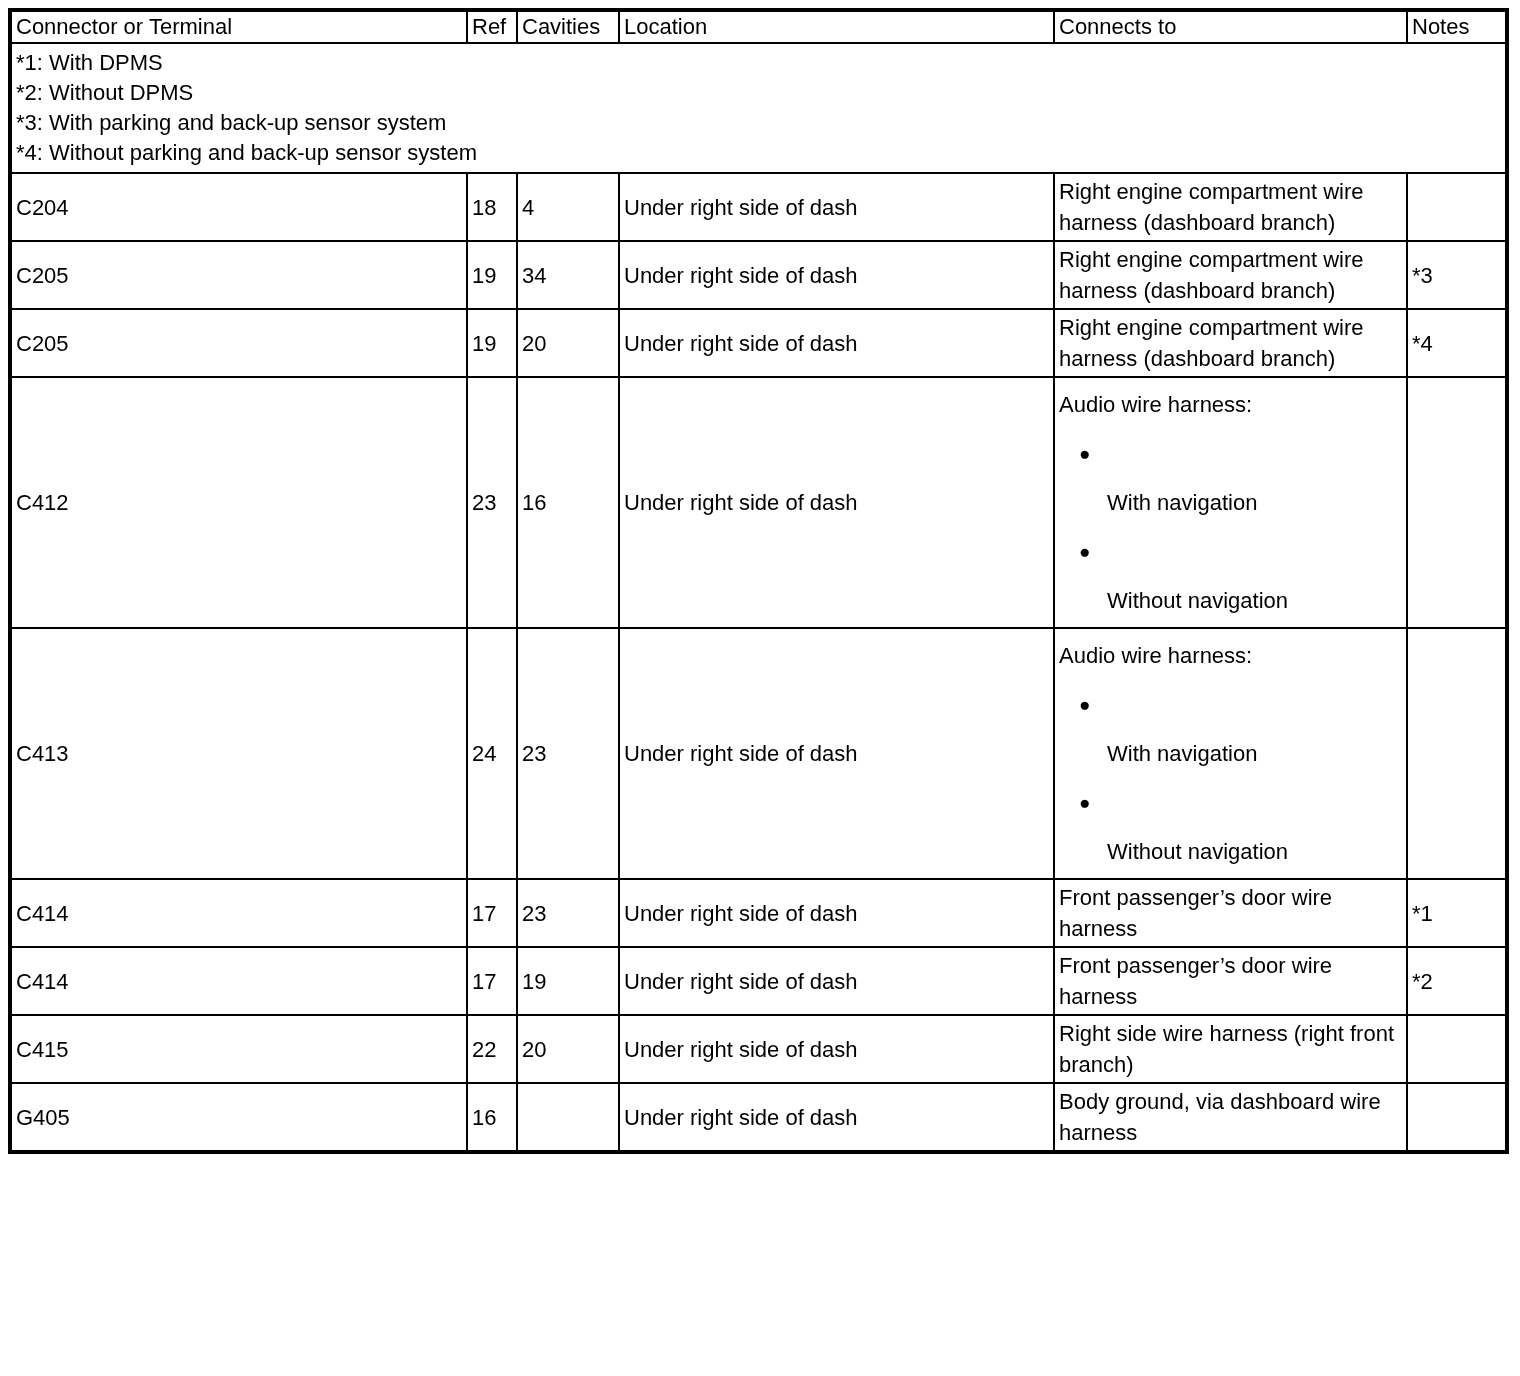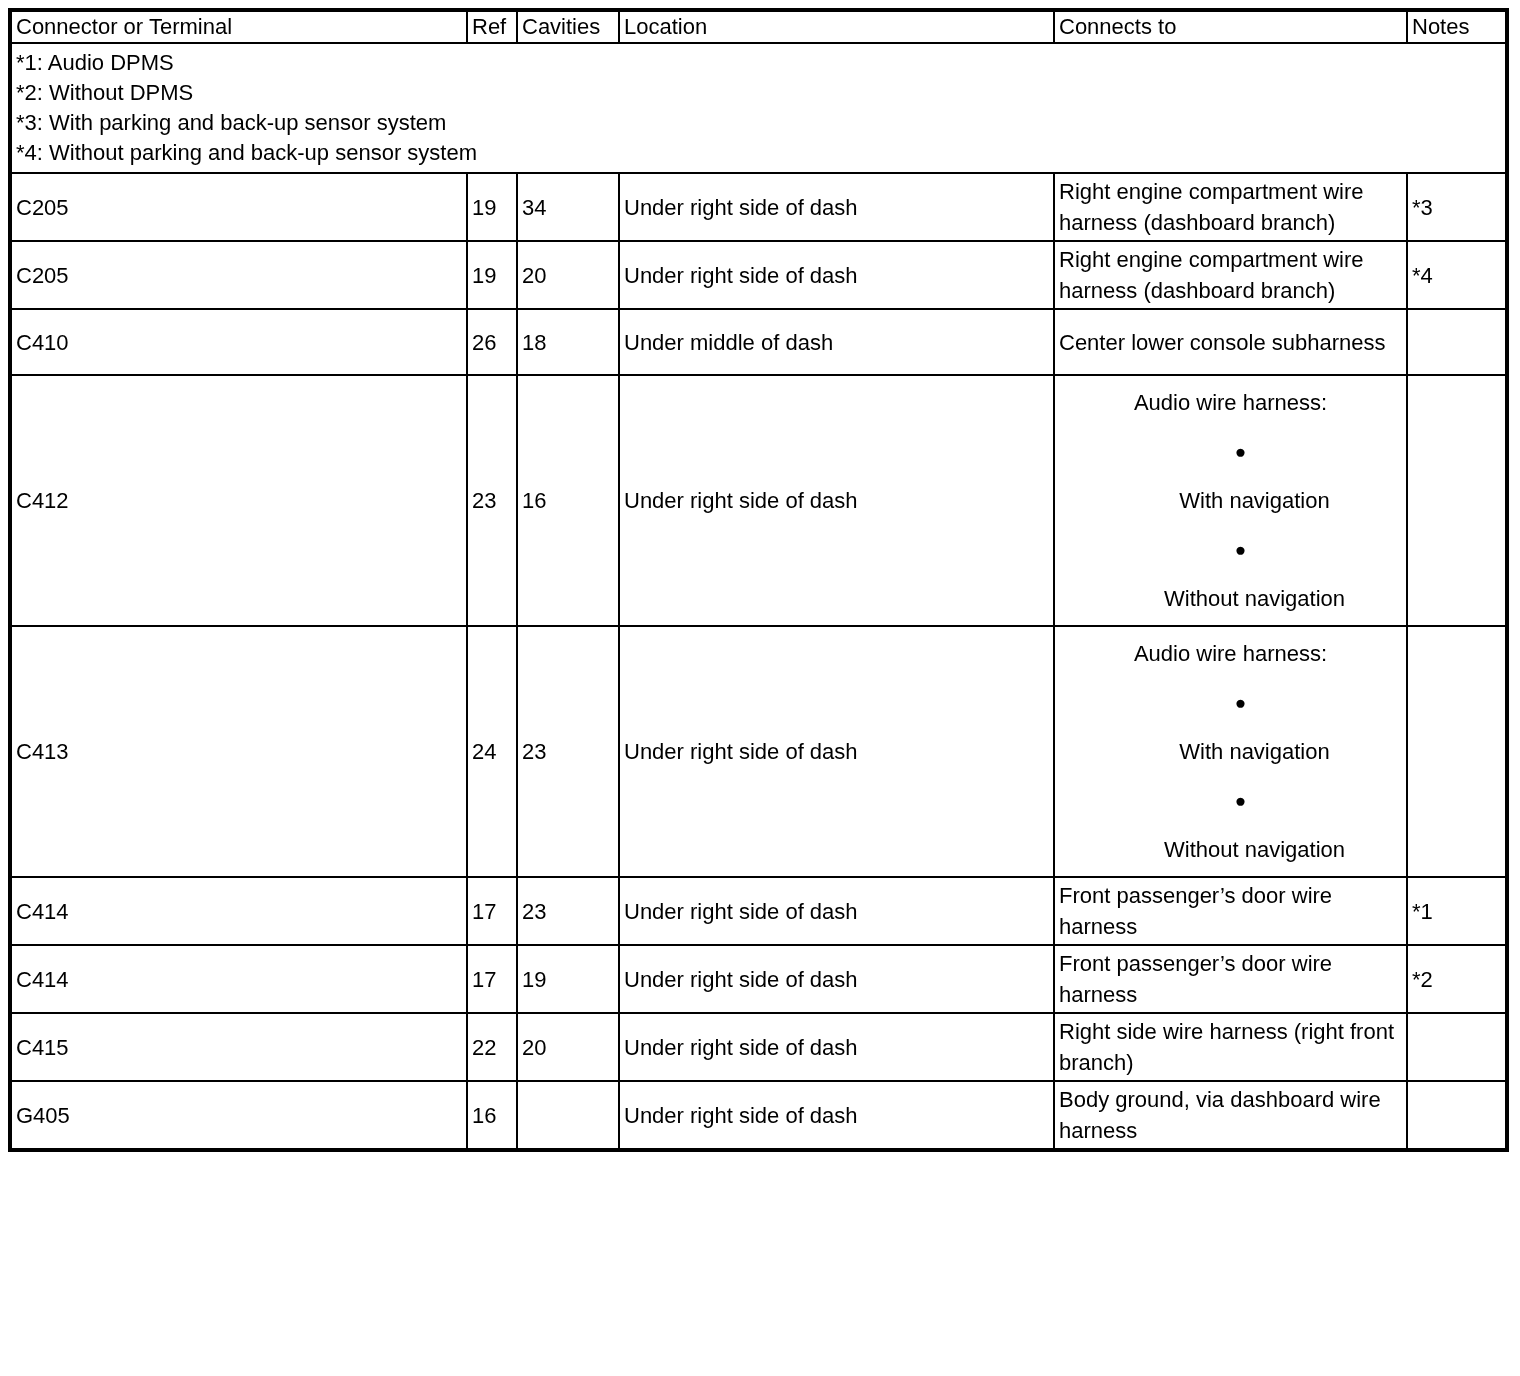--- a/index.html
+++ b/index.html
@@ -55,21 +55,20 @@
     line-height: 30px;
     white-space: nowrap;
   }
   .list-cell {
     padding: 0 4px;
     vertical-align: middle;
   }
   .cl-line {
     line-height: 49px;
     white-space: nowrap;
-    text-align: center;
   }
   .cl-bullet {
     padding-left: 20px;
     font-size: 19px;
   }
   .cl-opt {
     padding-left: 48px;
   }
 </style>
 </head>
@@ -91,54 +90,54 @@
       <th>Connector or Terminal</th>
       <th class="c-num">Ref</th>
       <th>Cavities</th>
       <th>Location</th>
       <th>Connects to</th>
       <th>Notes</th>
     </tr>
 
     <tr style="height:130px">
       <td colspan="6" class="legend-cell">
-        <div class="legend-line">*1: Audio DPMS</div>
+        <div class="legend-line">*1: With DPMS</div>
         <div class="legend-line">*2: Without DPMS</div>
         <div class="legend-line">*3: With parking and back-up sensor system</div>
         <div class="legend-line">*4: Without parking and back-up sensor system</div>
       </td>
     </tr>
 
+    <tr style="height:68px">
+      <td>C204</td>
+      <td class="c-num">18</td>
+      <td class="c-num">4</td>
+      <td>Under right side of dash</td>
+      <td>Right engine compartment wire harness (dashboard branch)</td>
+      <td></td>
+    </tr>
 
     <tr style="height:67px">
       <td>C205</td>
       <td class="c-num">19</td>
       <td class="c-num">34</td>
       <td>Under right side of dash</td>
       <td>Right engine compartment wire harness (dashboard branch)</td>
       <td>*3</td>
     </tr>
 
     <tr style="height:67px">
       <td>C205</td>
       <td class="c-num">19</td>
       <td class="c-num">20</td>
       <td>Under right side of dash</td>
       <td>Right engine compartment wire harness (dashboard branch)</td>
       <td>*4</td>
     </tr>
 
-    <tr style="height:66px">
-      <td>C410</td>
-      <td class="c-num">26</td>
-      <td class="c-num">18</td>
-      <td>Under middle of dash</td>
-      <td>Center lower console subharness</td>
-      <td></td>
-    </tr>
 
 
     <tr style="height:250px">
       <td>C412</td>
       <td class="c-num">23</td>
       <td class="c-num">16</td>
       <td>Under right side of dash</td>
       <td class="list-cell">
         <div class="cl-line">Audio wire harness:</div>
         <div class="cl-line cl-bullet">●</div>

